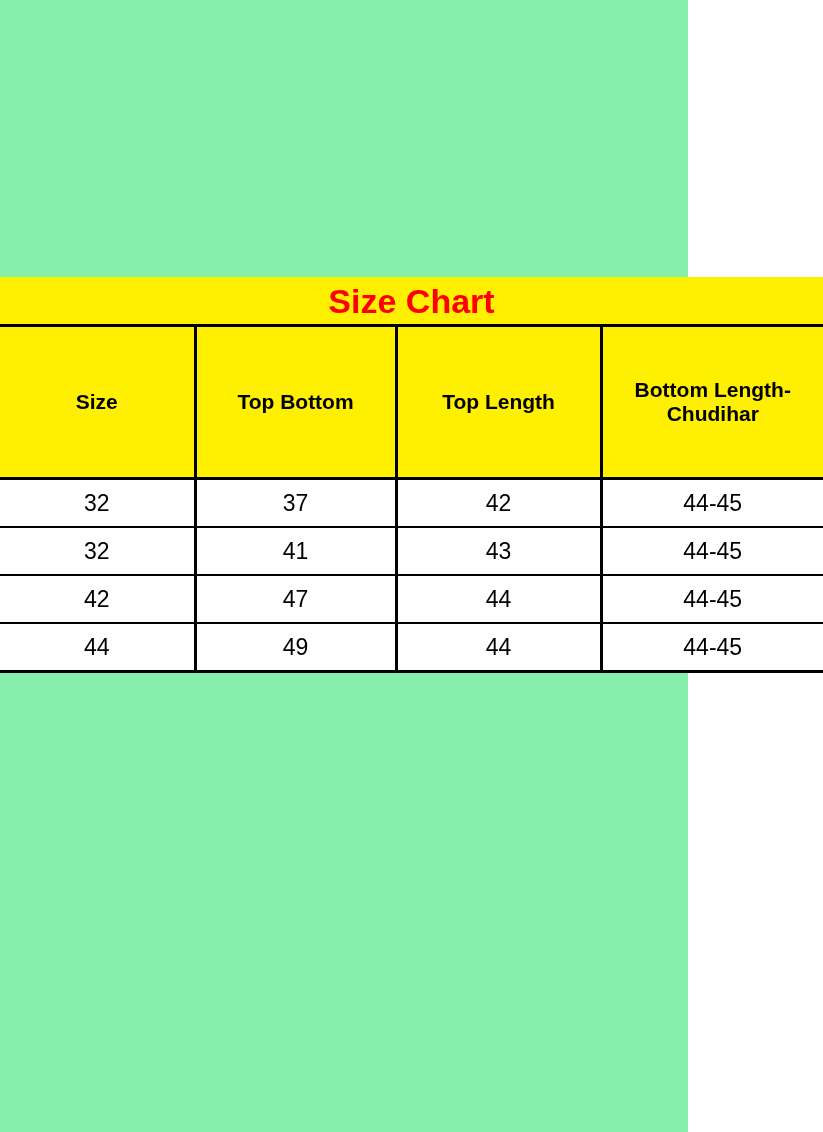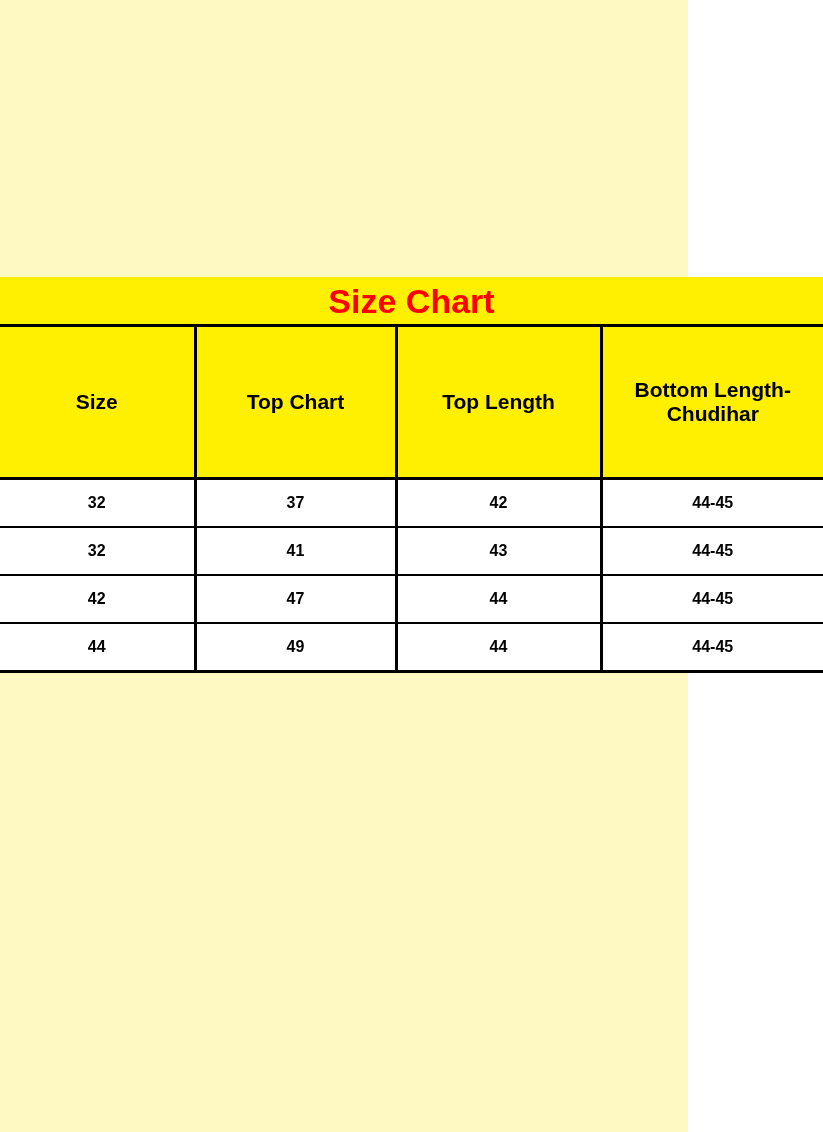--- a/index.html
+++ b/index.html
@@ -11,21 +11,21 @@
     height: 1132px;
     background: #ffffff;
     font-family: "Liberation Sans", sans-serif;
     overflow: hidden;
   }
 
   #page {
     position: relative;
     width: 688px;
     height: 1132px;
-    background: #fef9c3;
+    background: #86efac;
   }
 
   
   #chart-block {
     position: absolute;
     left: 0;
     top: 277px;
     width: 823px;
   }
 
@@ -73,22 +73,22 @@
     font-weight: bold;
     padding: 0 8px;
     vertical-align: middle;
     border-top: none;
     border-bottom: 3px solid #000000;
   }
 
   table.size-table tbody td {
     background: #ffffff;
     height: 46px;
-    font-size: 16px;
-    font-weight: bold;
+    font-size: 23px;
+    font-weight: normal;
     border-top: none;
     border-bottom: 2px solid #000000;
     vertical-align: middle;
     padding: 0;
   }
 
   table.size-table tbody tr:last-child td {
     border-bottom: 3px solid #000000;
   }
 
@@ -114,21 +114,21 @@
     <table class="size-table">
       <colgroup>
         <col class="c0">
         <col class="c1">
         <col class="c2">
         <col class="c3">
       </colgroup>
       <thead>
         <tr>
           <th>Size</th>
-          <th>Top Chart</th>
+          <th>Top Bottom</th>
           <th>Top Length</th>
           <th class="th-multi">Bottom Length-Chudihar</th>
         </tr>
       </thead>
       <tbody>
         <tr>
           <td>32</td>
           <td>37</td>
           <td>42</td>
           <td>44-45</td>

